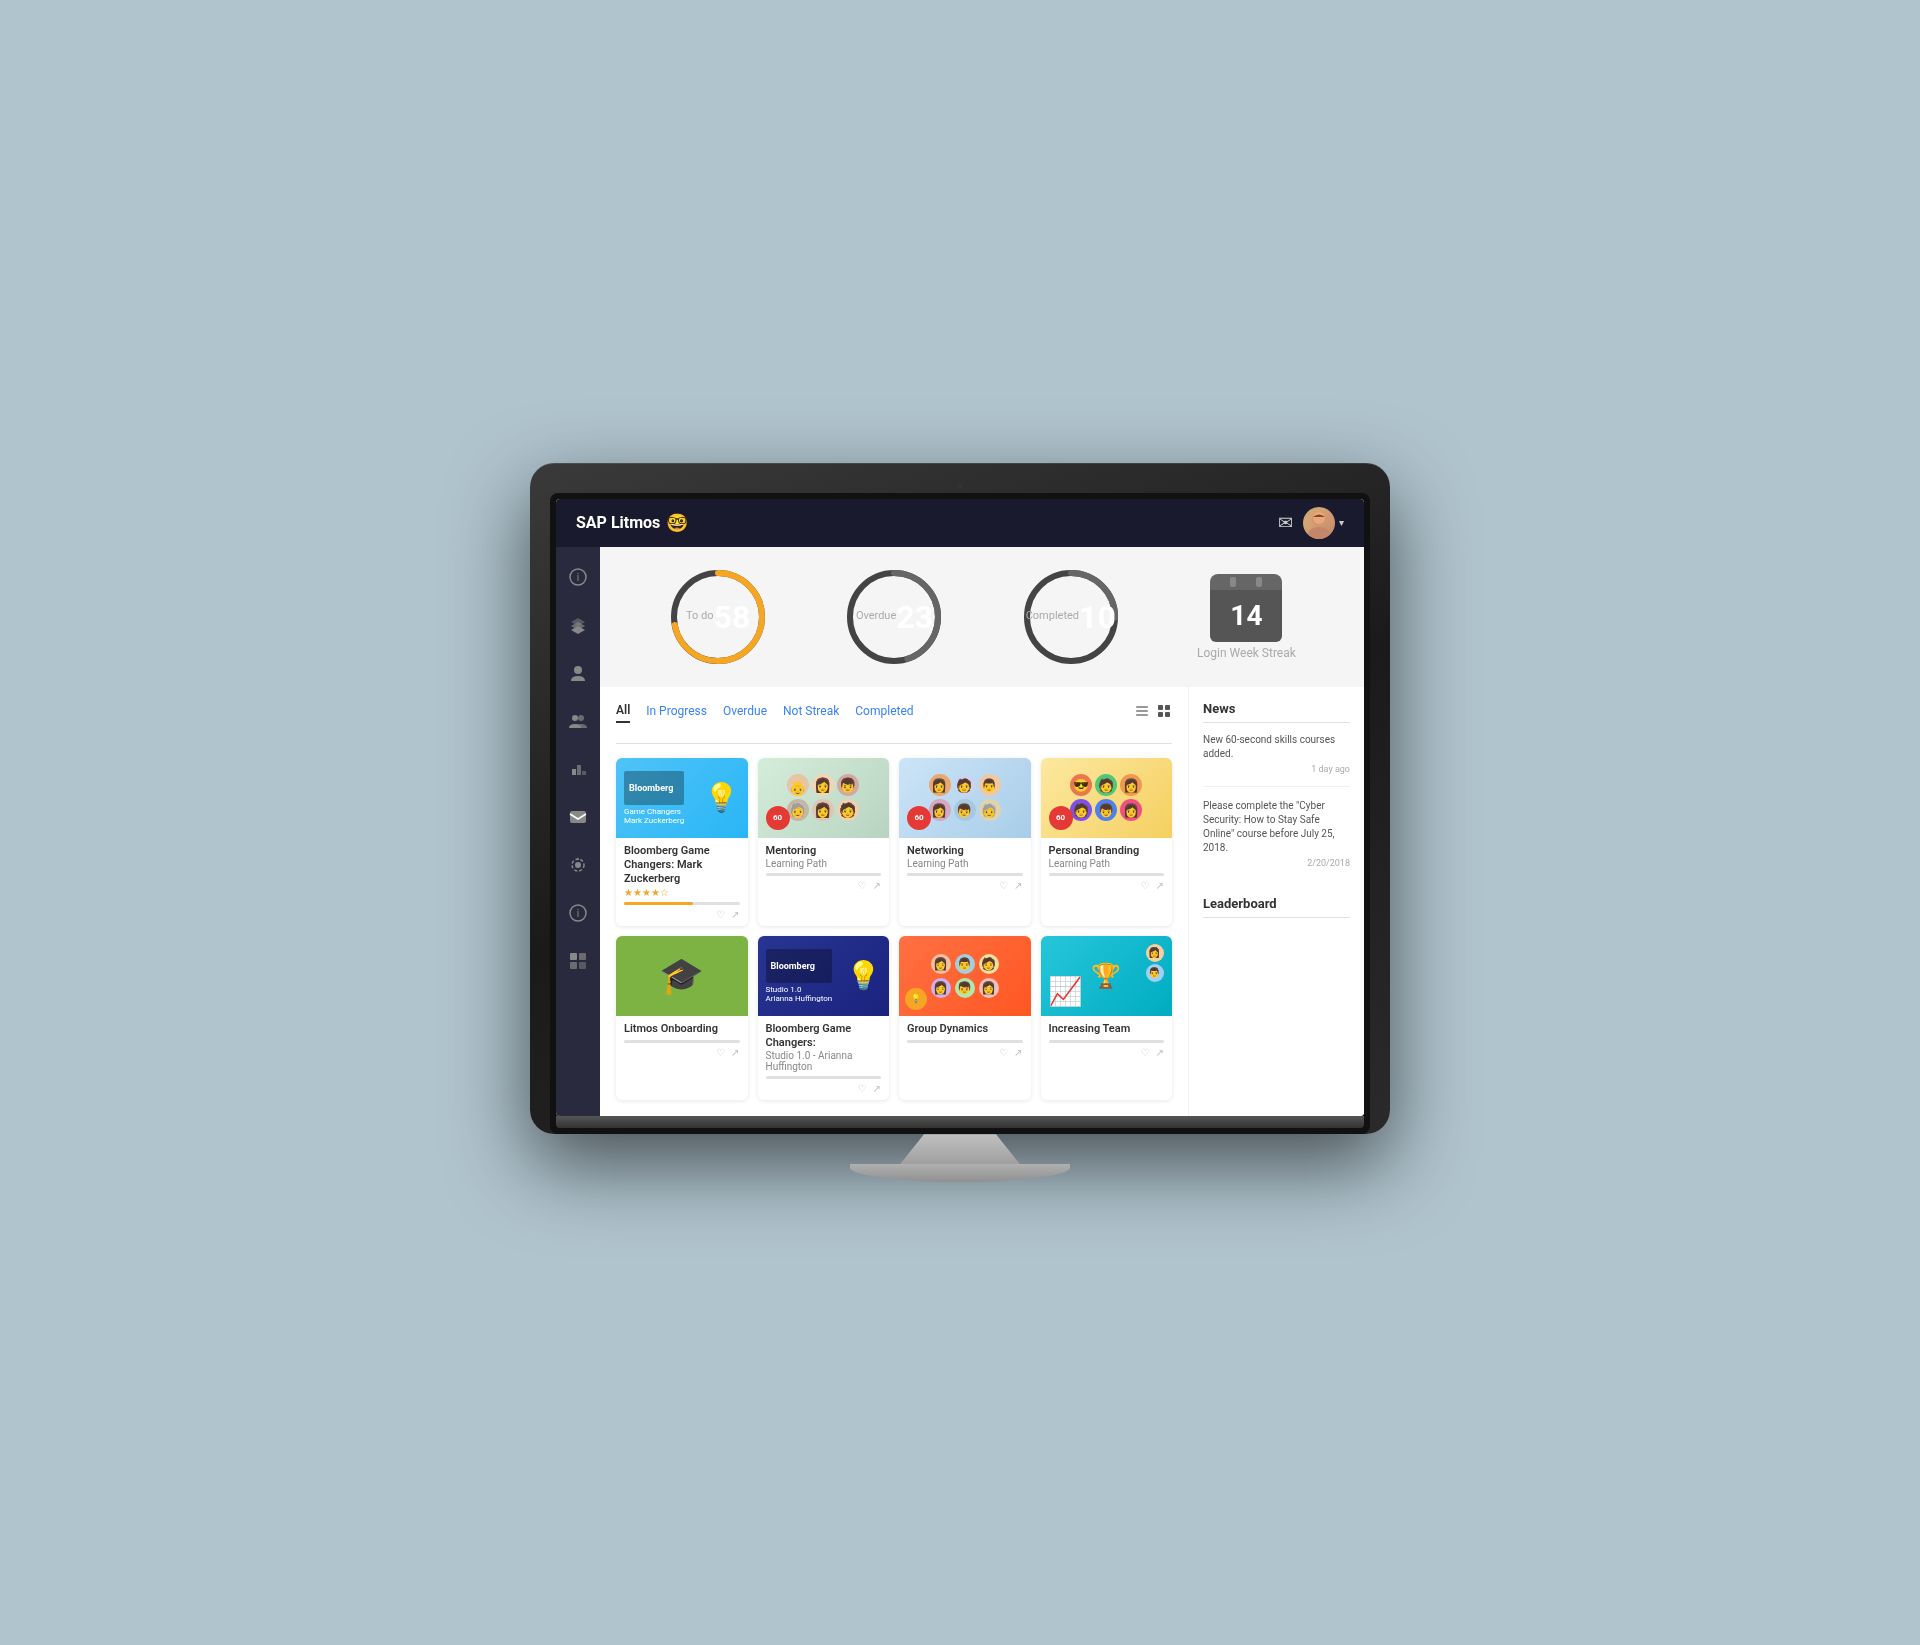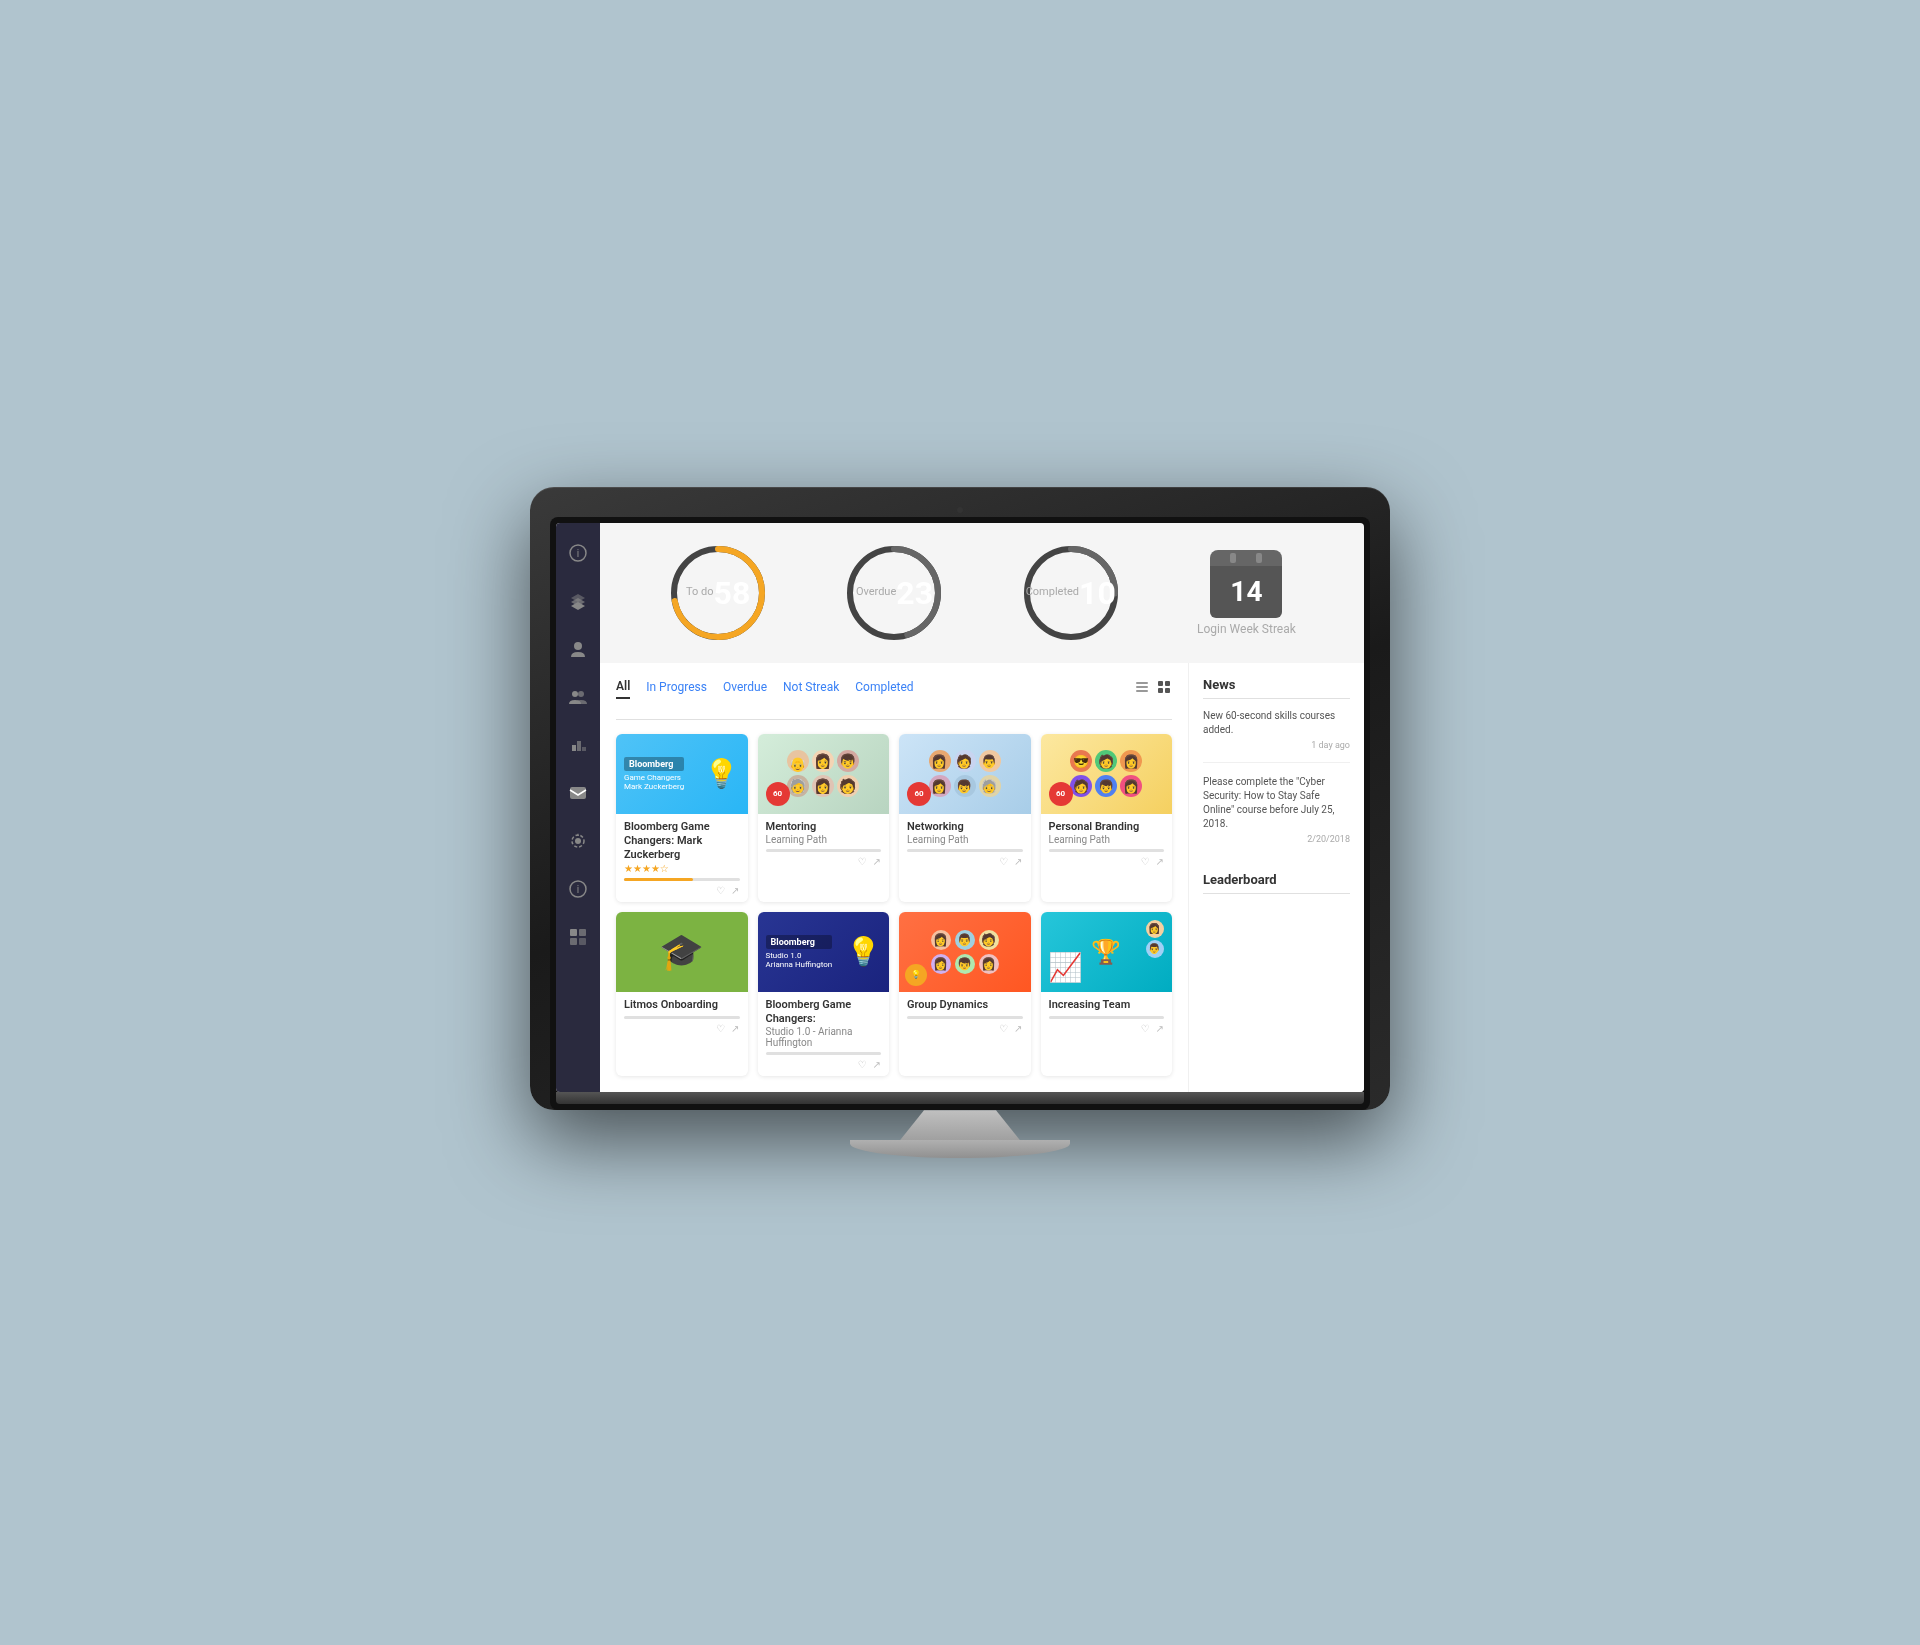--- a/index.html
+++ b/index.html
@@ -284,21 +284,21 @@
       align-items: center;
       padding: 8px;
       gap: 8px;
     }
 
     .bloomberg-label {
       color: white;
       font-size: 9px;
       font-weight: 700;
       background: rgba(0,0,0,0.3);
-      padding: 2px 5px;
+      padding: 12px 5px;
       border-radius: 2px;
       margin-bottom: 2px;
     }
 
     .bloomberg-title {
       color: white;
       font-size: 8px;
     }
 
     .lightbulb-icon {
@@ -439,20 +439,40 @@
   </style>
 </head>
 <body>
 
 <div class="monitor-wrapper">
   <div class="monitor-outer">
     <div class="camera-dot"></div>
     <div class="screen-bezel">
       <div class="screen">
 
+        <div class="top-nav">
+          <div class="logo">
+            <span>SAP Litmos</span>
+            <span class="logo-icon">🤓</span>
+          </div>
+          <div class="nav-right">
+            <span class="mail-icon">✉</span>
+            <div class="avatar-wrapper">
+              <div class="person-avatar">
+                <svg width="32" height="32" viewBox="0 0 32 32">
+                  <circle cx="16" cy="12" r="7" fill="#d4956a"></circle>
+                  <ellipse cx="16" cy="28" rx="11" ry="8" fill="#c4856a"></ellipse>
+                  <circle cx="16" cy="11" r="6" fill="#e8a882"></circle>
+                  <path d="M10 10 Q16 5 22 10" fill="#8B4513"></path>
+                </svg>
+              </div>
+              <span class="chevron-down">▾</span>
+            </div>
+          </div>
+        </div>
 
         <div class="main-layout">
 
           <div class="sidebar">
             <div class="sidebar-icon">
               <svg width="18" height="18" viewBox="0 0 18 18" fill="#888">
                 <circle cx="9" cy="9" r="8" stroke="#888" stroke-width="1.5" fill="none"></circle>
                 <text x="9" y="13" text-anchor="middle" font-size="10" fill="#888">i</text>
               </svg>
             </div>

